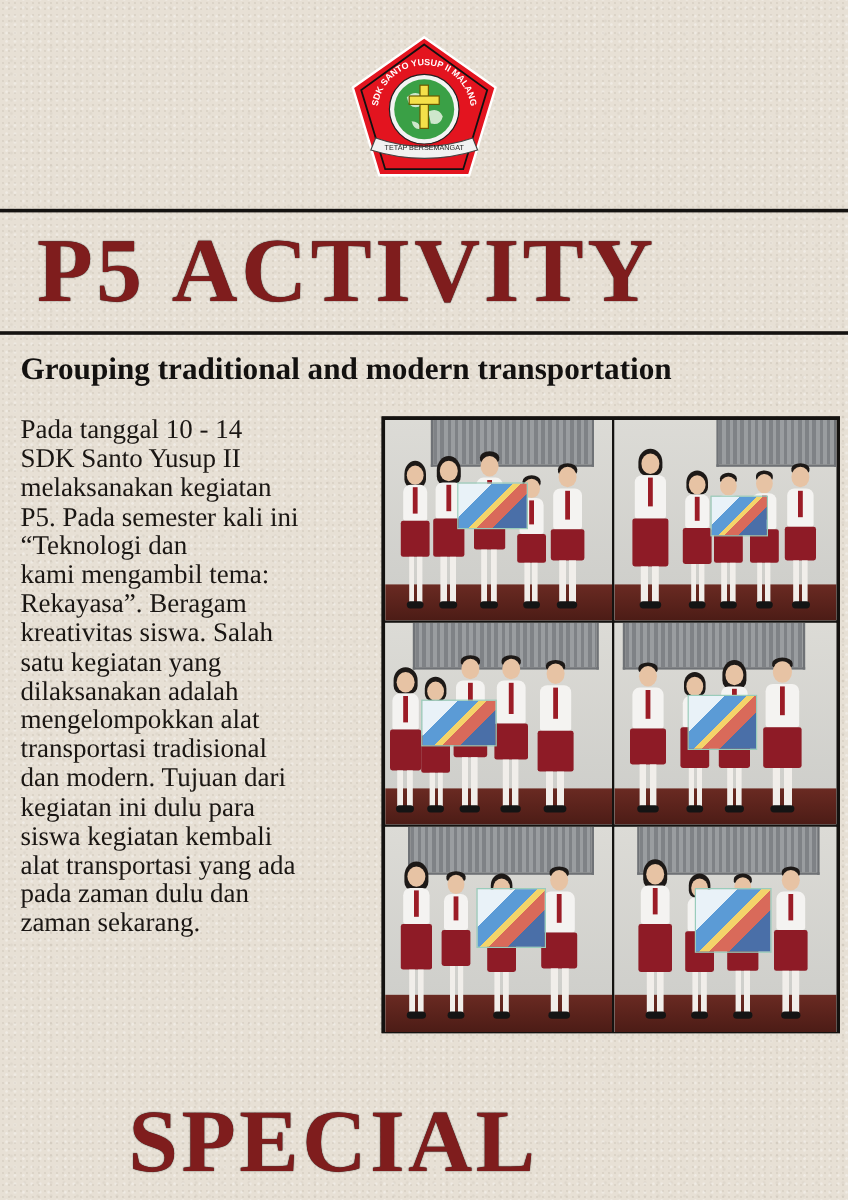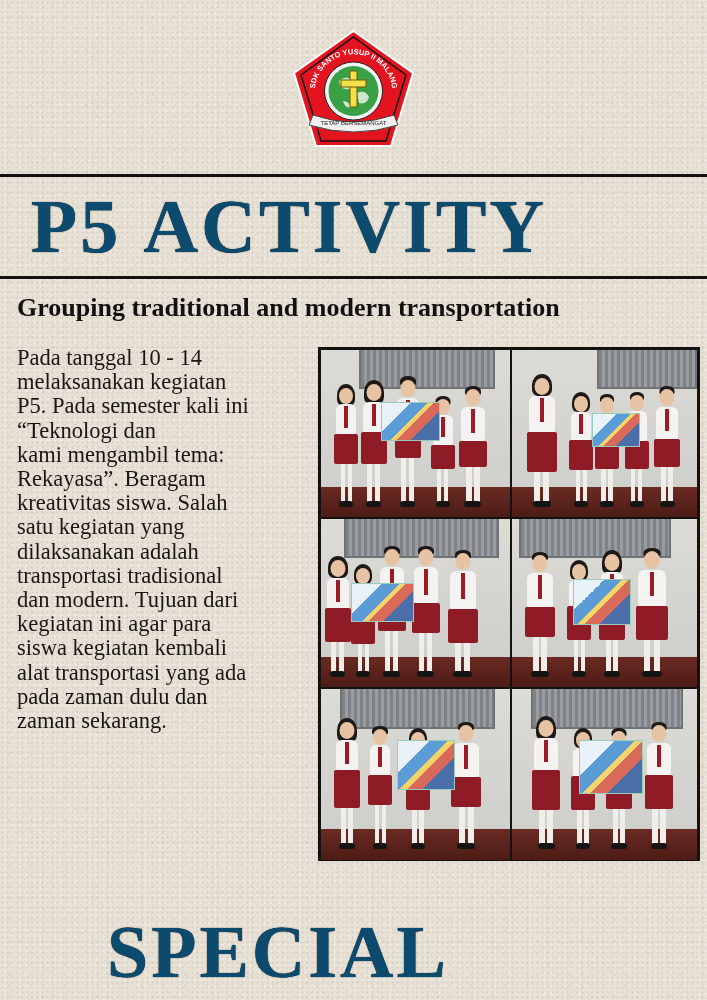--- a/index.html
+++ b/index.html
@@ -16,21 +16,21 @@
       color: #1b1714;
     }
     .logo { position: absolute; left: 291px; top: 29px; width: 125px; height: 120px; }
     .hline { position: absolute; left: 0; width: 707px; height: 3px; background: #141210; }
     .hline.top { top: 174px; }
     .hline.bottom { top: 276px; }
     .masthead {
       position: absolute; left: 0; top: 184px; width: 578px; height: 84px;
       text-align: center; font-family: "Liberation Serif", "DejaVu Serif", serif;
       font-weight: bold; font-size: 76px; line-height: 84px; letter-spacing: 3px;
-      color: #0c4a6e; text-shadow: 0 0 1px #000;
+      color: #7f1d1d; text-shadow: 0 0 1px #000;
     }
     .masthead .gap { display: inline-block; width: 22px; }
     .subtitle {
       position: absolute; left: 17px; top: 290px; width: 680px;
       font-family: "Liberation Serif", "DejaVu Serif", serif; font-weight: bold;
       font-size: 26px; line-height: 36px; color: #131110;
     }
     .body-text {
       position: absolute; left: 17px; top: 346px; width: 292px;
       font-family: "Liberation Serif", "DejaVu Serif", serif;
@@ -82,31 +82,33 @@
 <div class="hline bottom"></div>
 
 <div class="masthead">
   <span>P5</span><span class="gap"></span><span>ACTIVITY</span>
 </div>
 
 <div class="subtitle">Grouping traditional and modern transportation</div>
 
 <div class="body-text">
   <span>Pada tanggal 10 - 14</span>
+  <span>SDK Santo Yusup II</span>
   <span>melaksanakan kegiatan</span>
   <span>P5. Pada semester kali ini</span>
   <span>“Teknologi dan</span>
   <span>kami mengambil tema:</span>
   <span>Rekayasa”. Beragam</span>
   <span>kreativitas siswa. Salah</span>
   <span>satu kegiatan yang</span>
   <span>dilaksanakan adalah</span>
+  <span>mengelompokkan alat</span>
   <span>transportasi tradisional</span>
   <span>dan modern. Tujuan dari</span>
-  <span>kegiatan ini agar para</span>
+  <span>kegiatan ini dulu para</span>
   <span>siswa kegiatan kembali</span>
   <span>alat transportasi yang ada</span>
   <span>pada zaman dulu dan</span>
   <span>zaman sekarang.</span>
 </div>
 
 <div class="collage">
 
   <div class="photo" title="group photo of 5 students holding transportation poster">
     <div class="wall"></div>

